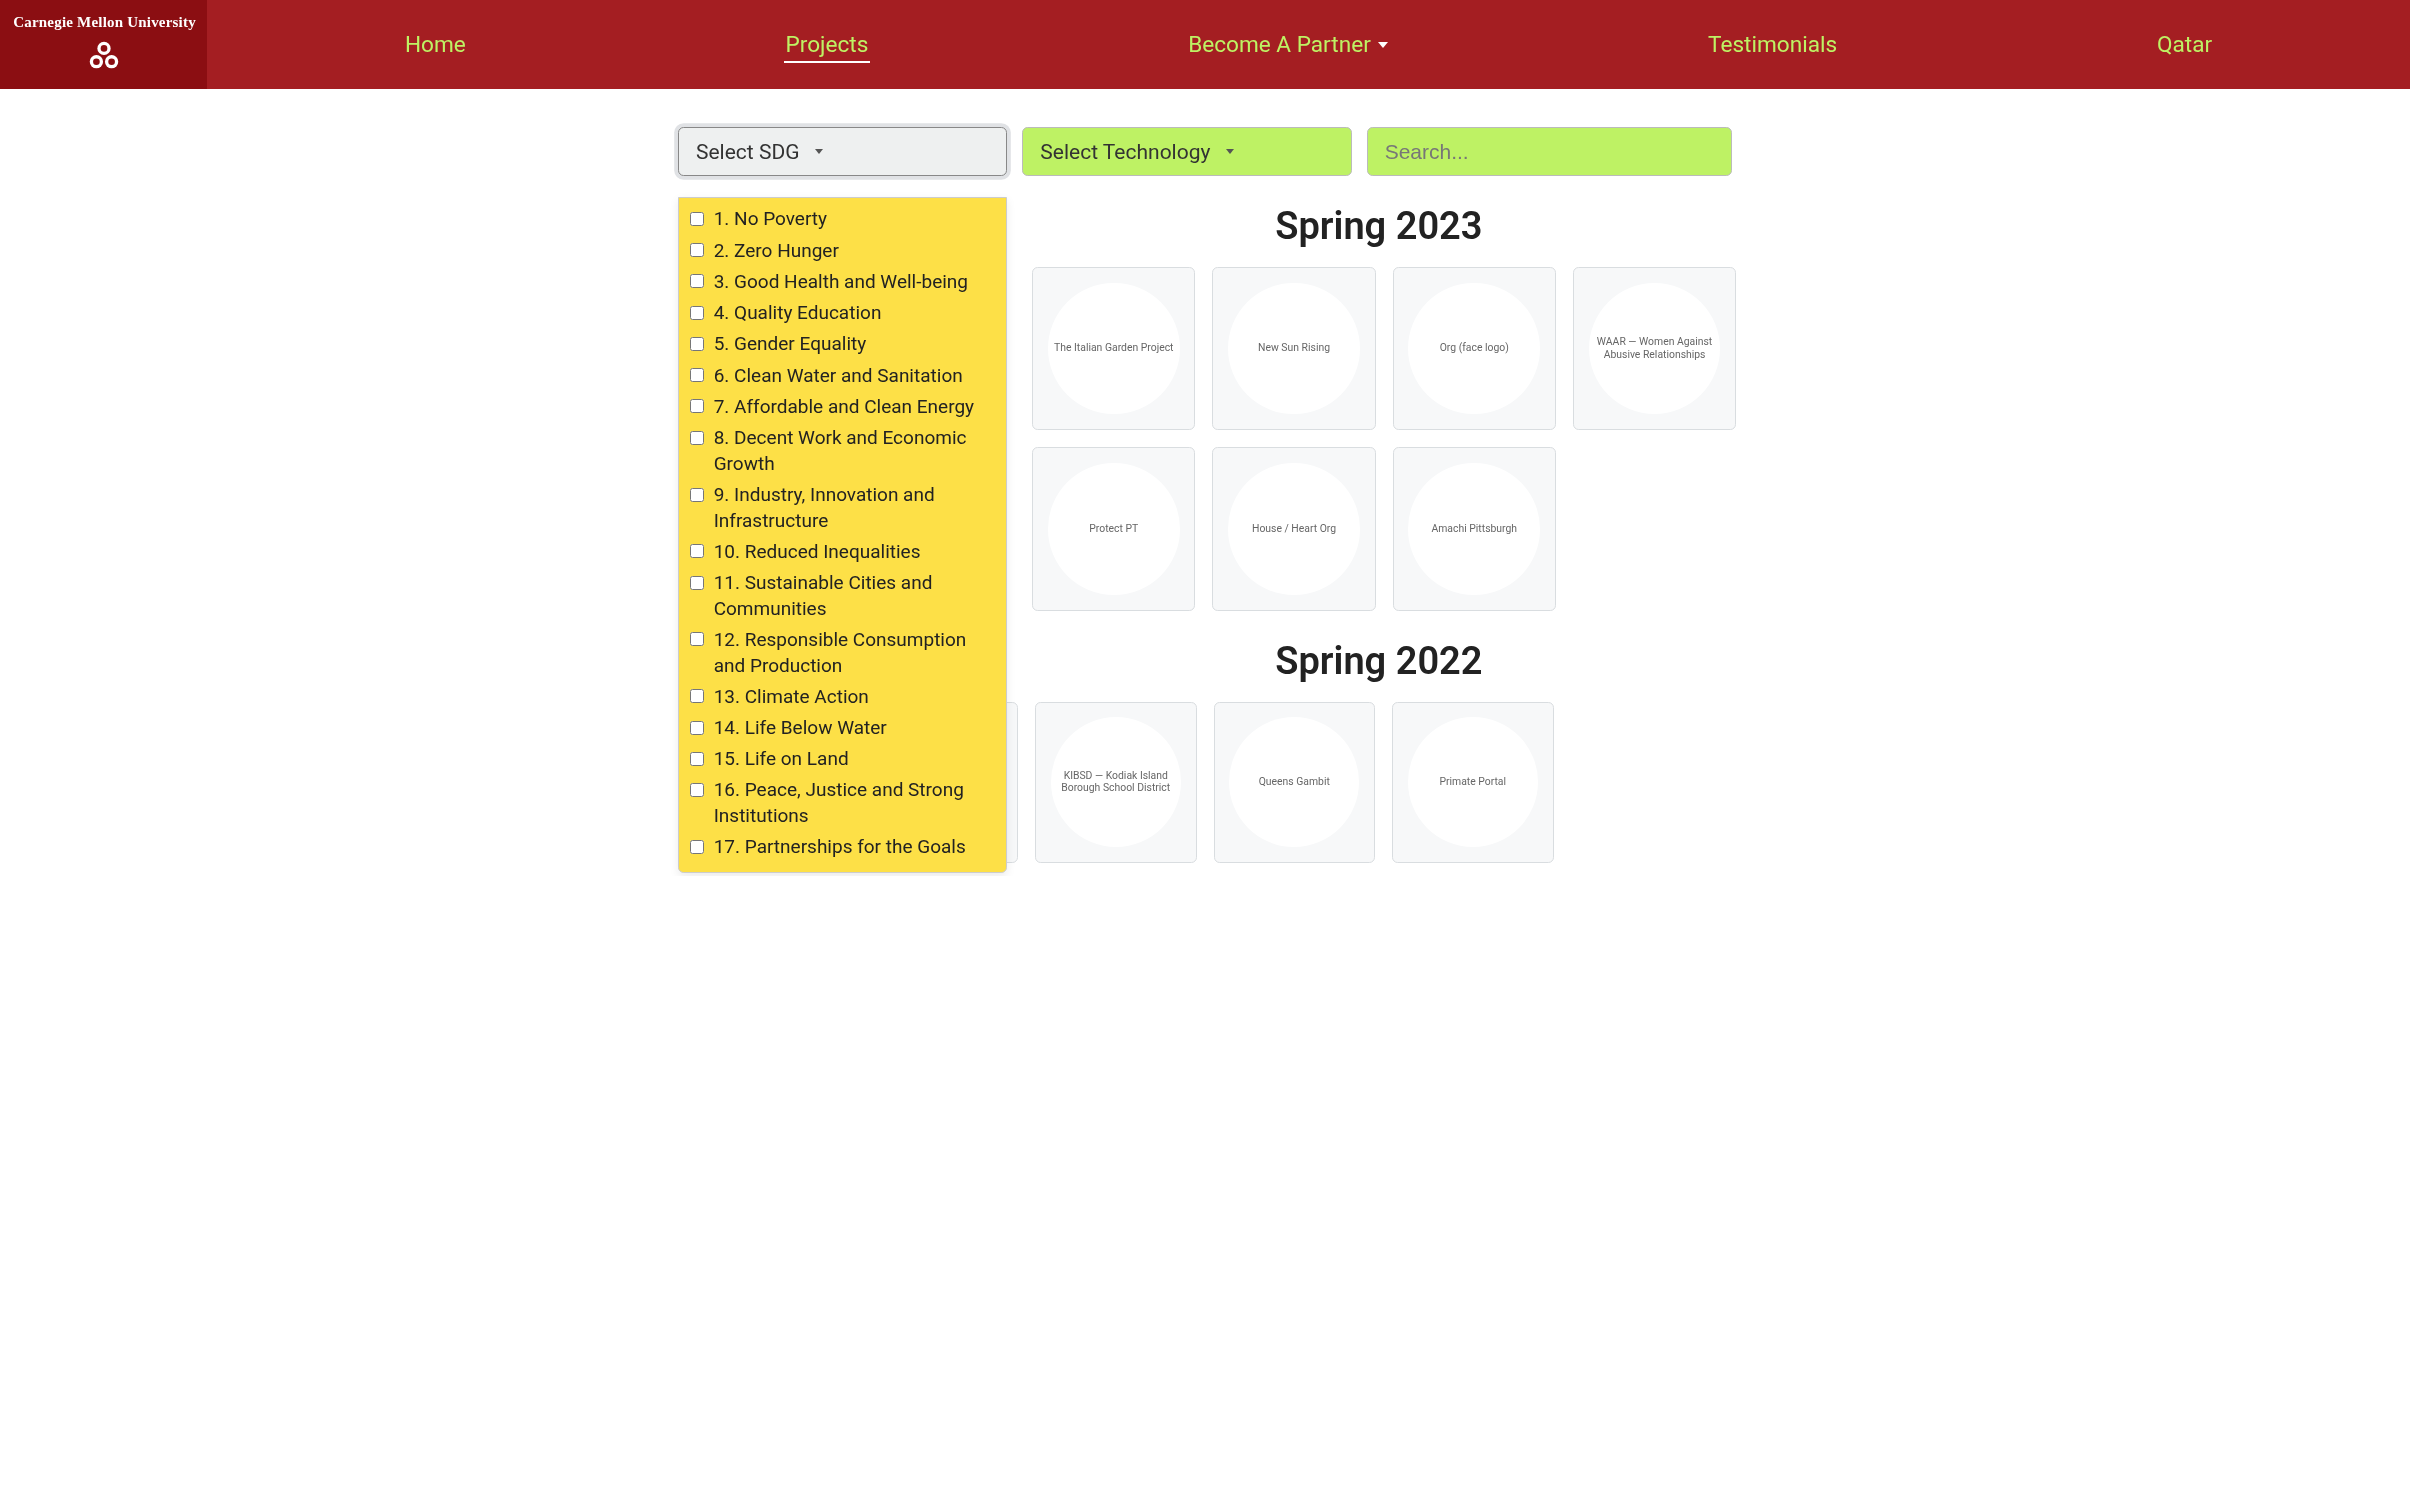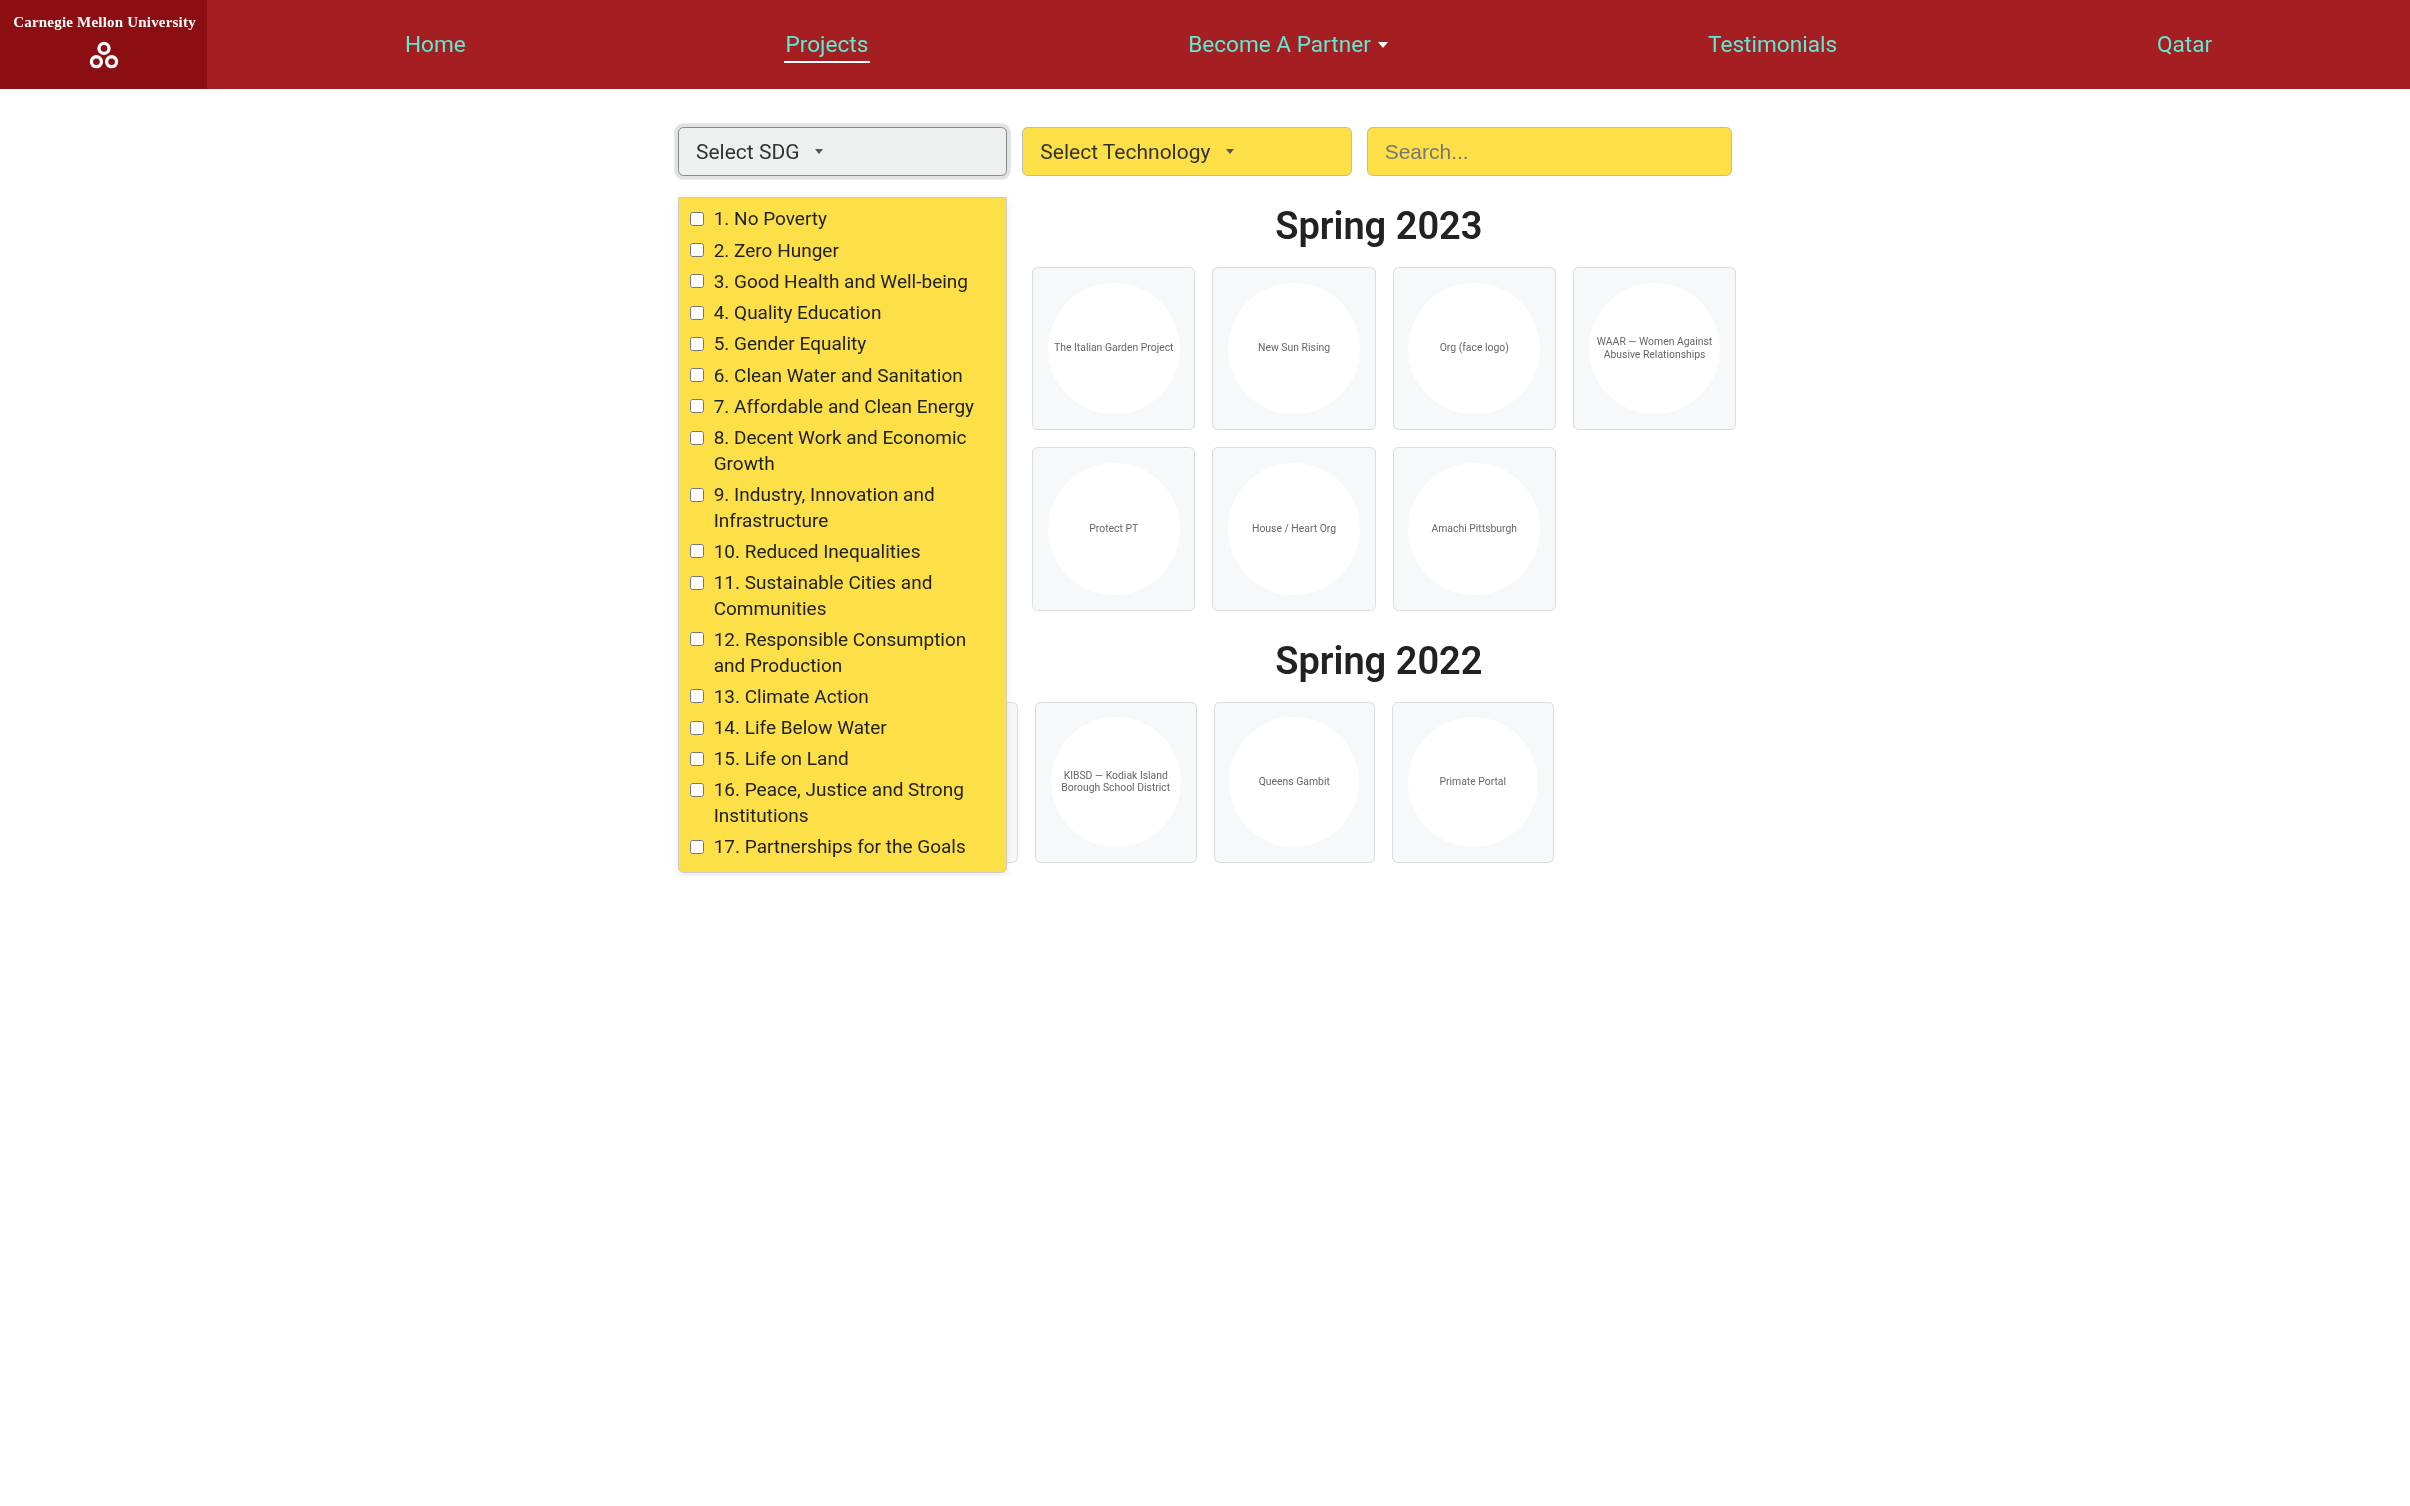--- a/index.html
+++ b/index.html
@@ -34,21 +34,21 @@
     .brand-logo svg { width: 38px; height: 38px; display: block; }
 
     .nav-links {
       flex: 1;
       display: flex;
       align-items: center;
       justify-content: space-around;
       padding: 0 38px;
     }
     .nav-link {
-      color: #5eead4;
+      color: #bef264;
       font-size: 22.6px;
       font-weight: 400;
       cursor: pointer;
       padding: 5.6px 1.9px;
       display: inline-flex;
       align-items: center;
       gap: 7.5px;
     }
     .nav-link.active {
       border-bottom: 2.8px solid #fff;
@@ -76,21 +76,21 @@
       height: 49px;
       border: 0.9px solid #bbb;
       border-radius: 5.6px;
       font-size: 21px;
       padding: 0 17px;
       display: flex;
       align-items: center;
       justify-content: flex-start;
       gap: 11.3px;
       cursor: pointer;
-      background: #fde047;
+      background: #bef264;
       color: #333;
       position: relative;
     }
     .dropdown-btn.open {
       background: #eef0f0;
       box-shadow: 0 0 0 3.8px rgba(130,140,150,0.25);
       border-color: #888;
     }
     .dropdown-btn .caret-down, .dropdown-btn .caret-sm {
       border-top-color: #555;

